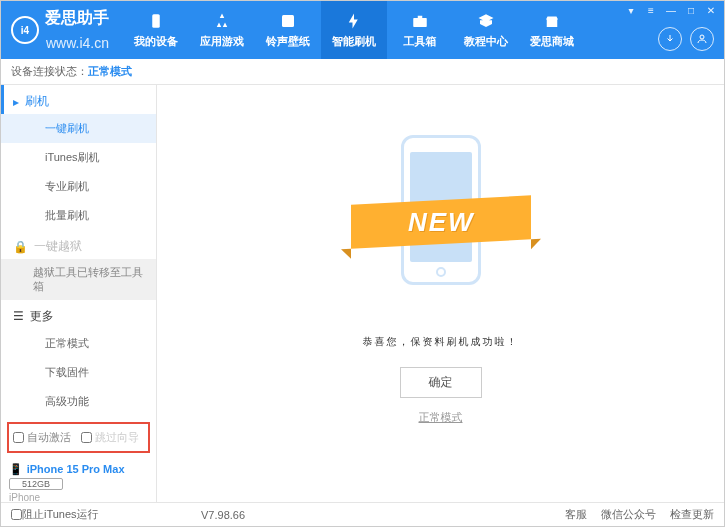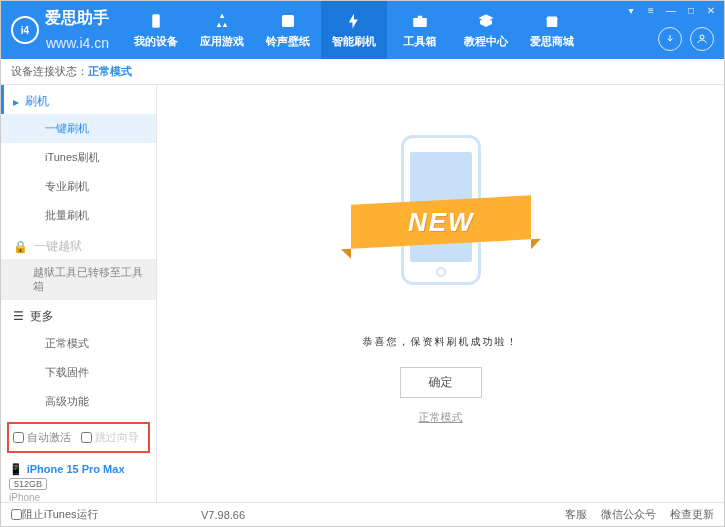--- a/index.html
+++ b/index.html
@@ -35,21 +35,21 @@
 .side-section.active-section { border-left: 3px solid #2a8cf0; padding-left: 9px; color: #2a8cf0; }
 .side-item { padding: 7px 0 7px 44px; cursor: pointer; color: #666; font-size: 11px; }
 .side-item.active { background: #e8f2fd; color: #2a8cf0; }
 .side-item.moved { background: #f0f0f0; color: #888; padding: 6px 10px 6px 32px; line-height: 1.3; }
 .lock-icon { color: #bbb; }
 .checkbox-area { border: 2px solid #e74c3c; margin: 6px 6px; padding: 6px 4px; display: flex; gap: 10px; font-size: 11px; color: #888; align-items: center; }
 .cbx { display: flex; align-items: center; gap: 3px; }
 .cbx input { width: 11px; height: 11px; }
 .device-area { padding: 4px 8px 6px 8px; font-size: 11px; }
 .device-name { color: #2a8cf0; font-weight: bold; display: flex; align-items: center; gap: 4px; }
-.storage-chip { display: inline-block; border: 1px solid #aaa; border-radius: 2px; padding: 0 4px; font-size: 9px; color: #666; margin-top: 2px; }
+.storage-chip { display: inline-block; border: 1px solid #aaa; border-radius: 2px; padding: 0 12px; font-size: 9px; color: #666; margin-top: 2px; }
 .device-type { color: #aaa; font-size: 10px; margin-top: 2px; }
 
 
 .main { flex: 1; display: flex; flex-direction: column; align-items: center; justify-content: flex-start; padding-top: 30px; position: relative; }
 .phone-illustration { position: relative; width: 160px; height: 200px; }
 .phone-body { position: absolute; left: 40px; top: 20px; width: 80px; height: 150px; background: #fff; border: 3px solid #d0e4f8; border-radius: 12px; }
 .phone-screen { position: absolute; left: 6px; top: 14px; right: 6px; bottom: 20px; background: #c8e0f7; border-radius: 2px; }
 .phone-home { position: absolute; bottom: 5px; left: 50%; transform: translateX(-50%); width: 10px; height: 10px; border: 2px solid #d0e4f8; border-radius: 50%; }
 .new-banner { position: absolute; top: 85px; left: -10px; right: -10px; height: 44px; background: #ffb030; transform: skewY(-3deg); display: flex; align-items: center; justify-content: center; }
 .new-text { color: #fff; font-weight: 900; font-size: 26px; letter-spacing: 2px; transform: skewY(3deg); font-style: italic; text-shadow: 1px 1px 0 #e89820; }

